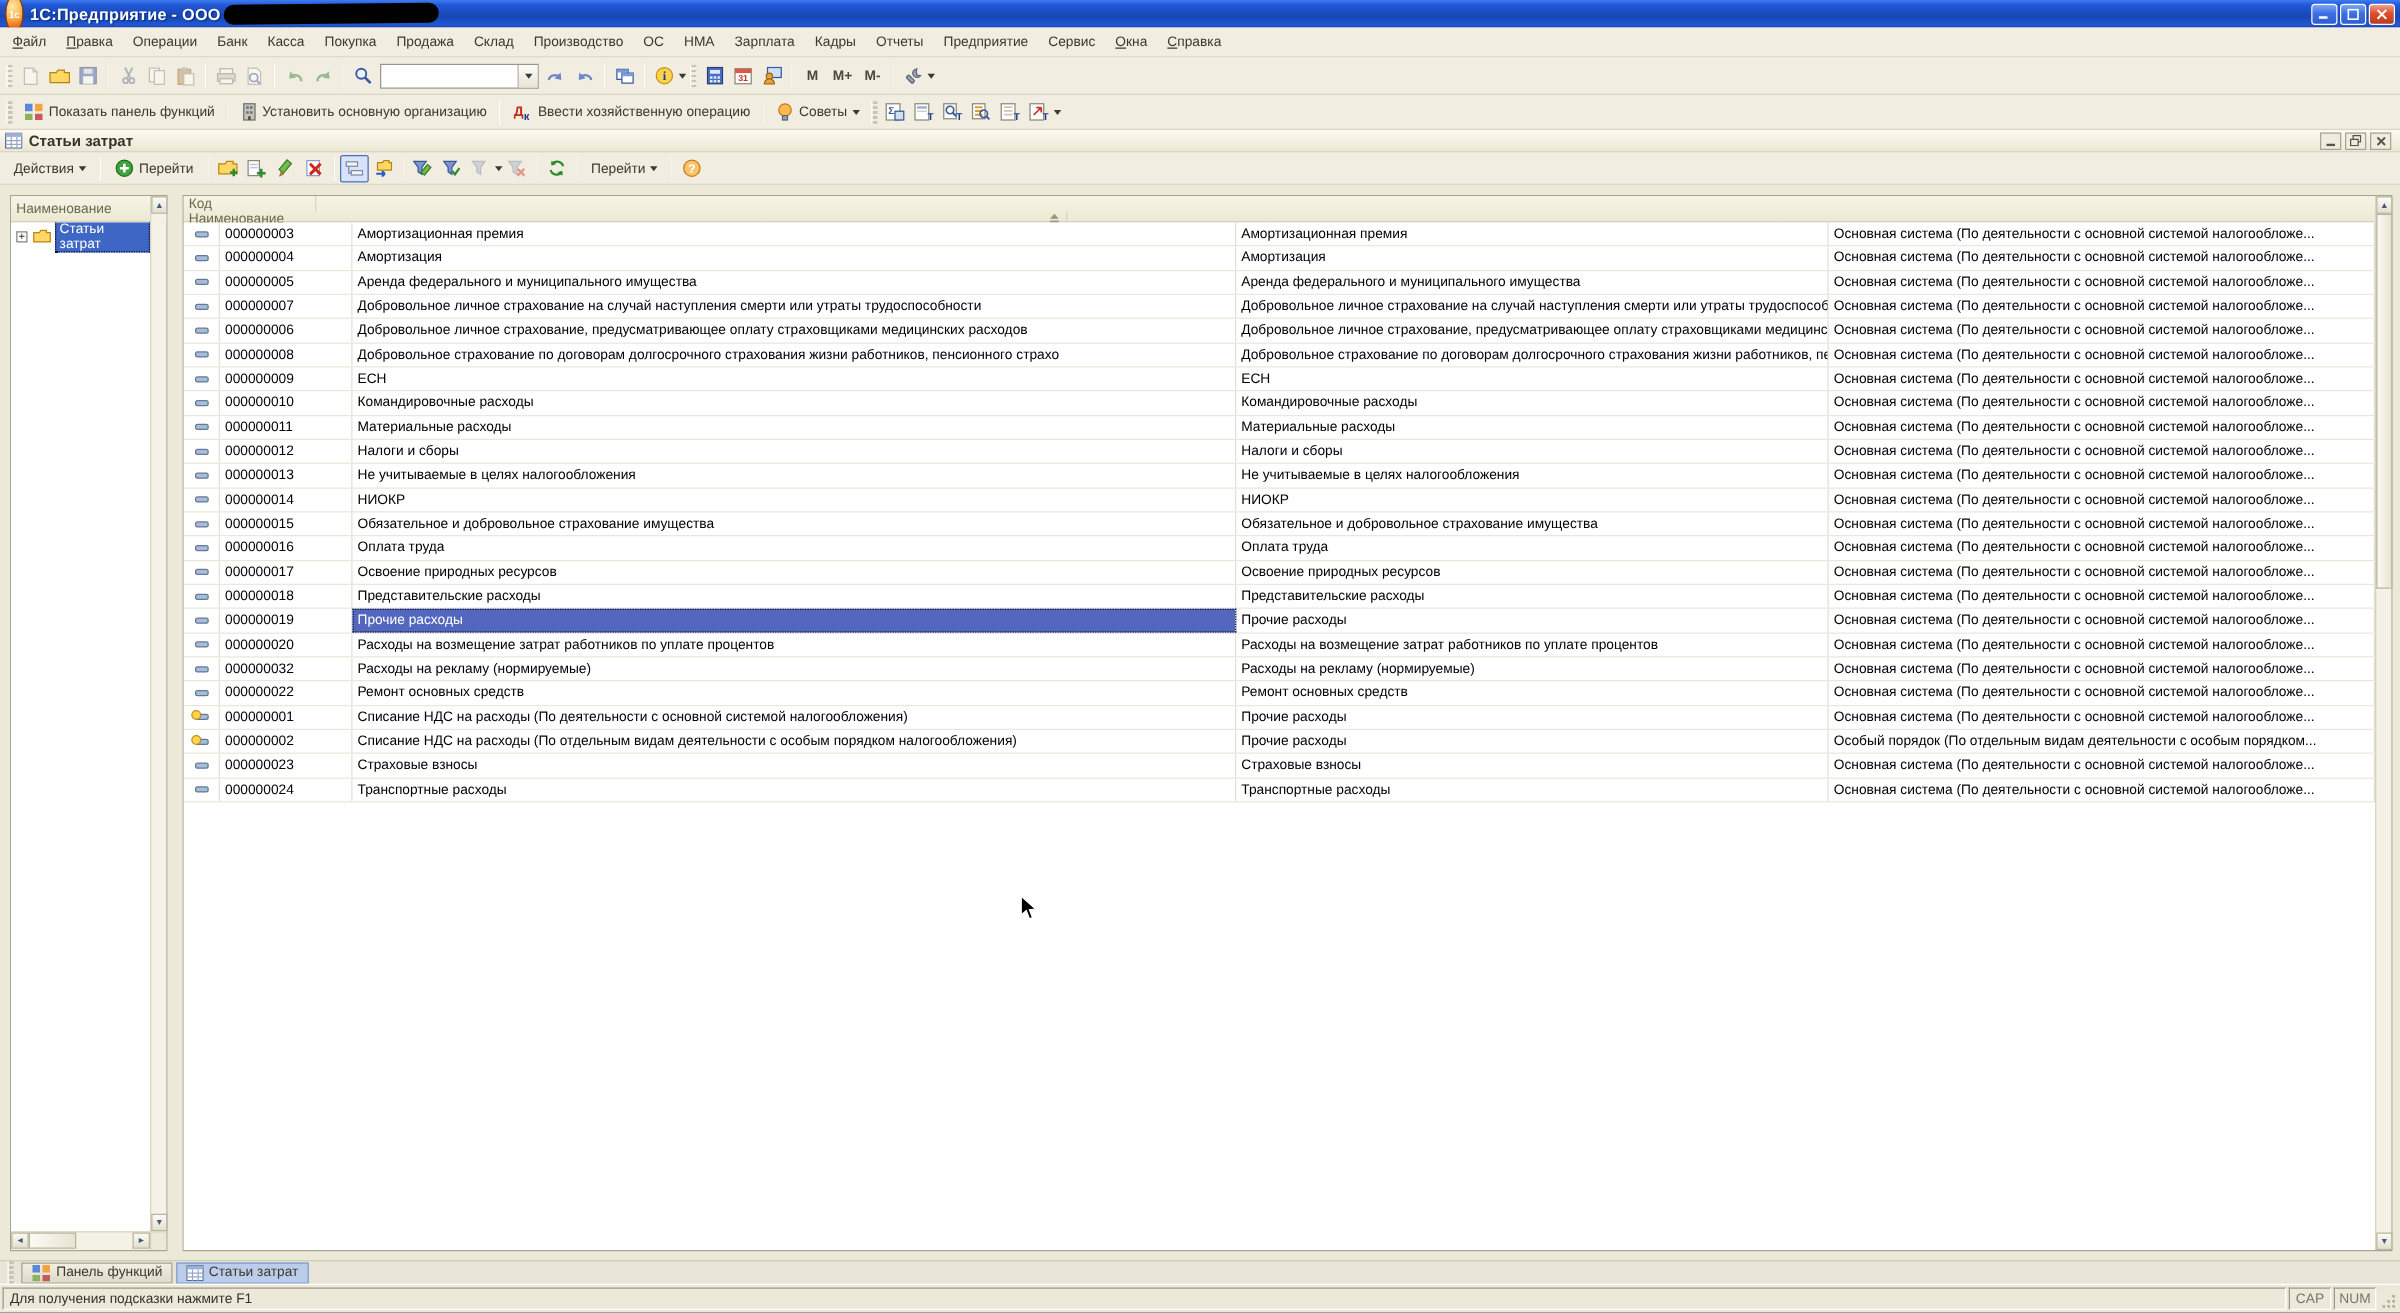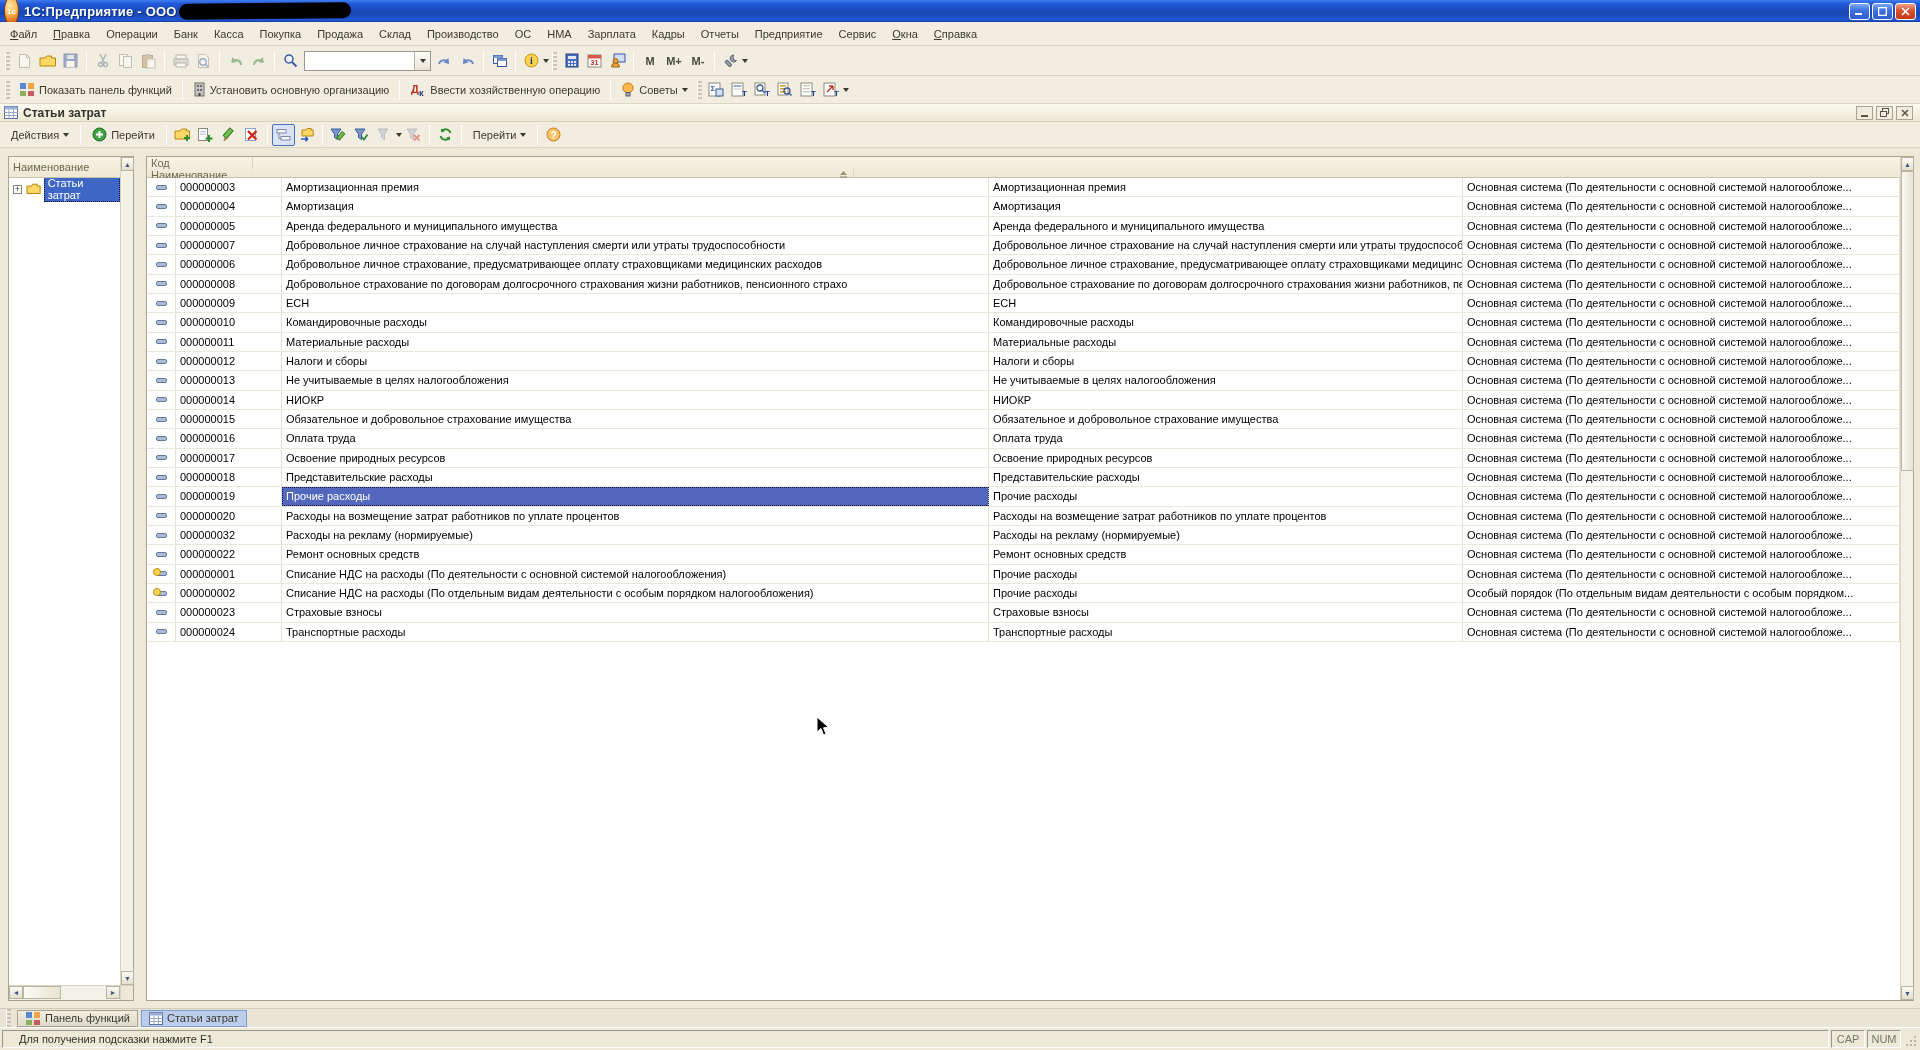--- a/index.html
+++ b/index.html
@@ -114,21 +114,21 @@
   .tcell.sel{background:#5267BD;color:#fff;outline:1px dotted #14143f;outline-offset:-1px;}
 
   
   .tabbar{position:absolute;left:0;right:0;top:1008px;height:19px;background:#E9E5D6;
     border-top:1px solid #D0CCB8;display:flex;align-items:center;padding-left:3px;gap:3px;}
   .tab{display:flex;align-items:center;gap:4px;height:17px;padding:0 7px;border:1px solid #A9A491;
     background:linear-gradient(180deg,#F2EFE2,#DEDACA);color:#3a3a2e;}
   .tab.active{background:#BCCDEB;border-color:#7F9BCB;}
   .statusbar{position:absolute;left:0;right:0;top:1027px;height:23px;background:#ECE9D8;border-top:1px solid #fff;
     display:flex;align-items:stretch;padding:2px 2px 2px 2px;gap:2px;}
-  .scell{border:1px solid;border-color:#9a968a #fff #fff #9a968a;display:flex;align-items:center;padding:0 16px;color:#33332a;}
+  .scell{border:1px solid;border-color:#9a968a #fff #fff #9a968a;display:flex;align-items:center;padding:0 5px;color:#33332a;}
   .scell.main{flex:1;}
   .scell.ind{width:34px;justify-content:center;color:#77766a;}
   .gripcorner{width:15px;position:relative;}
   .gripcorner:after{content:"";position:absolute;right:1px;bottom:1px;width:11px;height:11px;
     background:
       radial-gradient(circle at 9px 9px,#b8b4a2 1.2px,transparent 1.4px),
       radial-gradient(circle at 5px 9px,#b8b4a2 1.2px,transparent 1.4px),
       radial-gradient(circle at 9px 5px,#b8b4a2 1.2px,transparent 1.4px),
       radial-gradient(circle at 1px 9px,#b8b4a2 1.2px,transparent 1.4px),
       radial-gradient(circle at 5px 5px,#b8b4a2 1.2px,transparent 1.4px),

